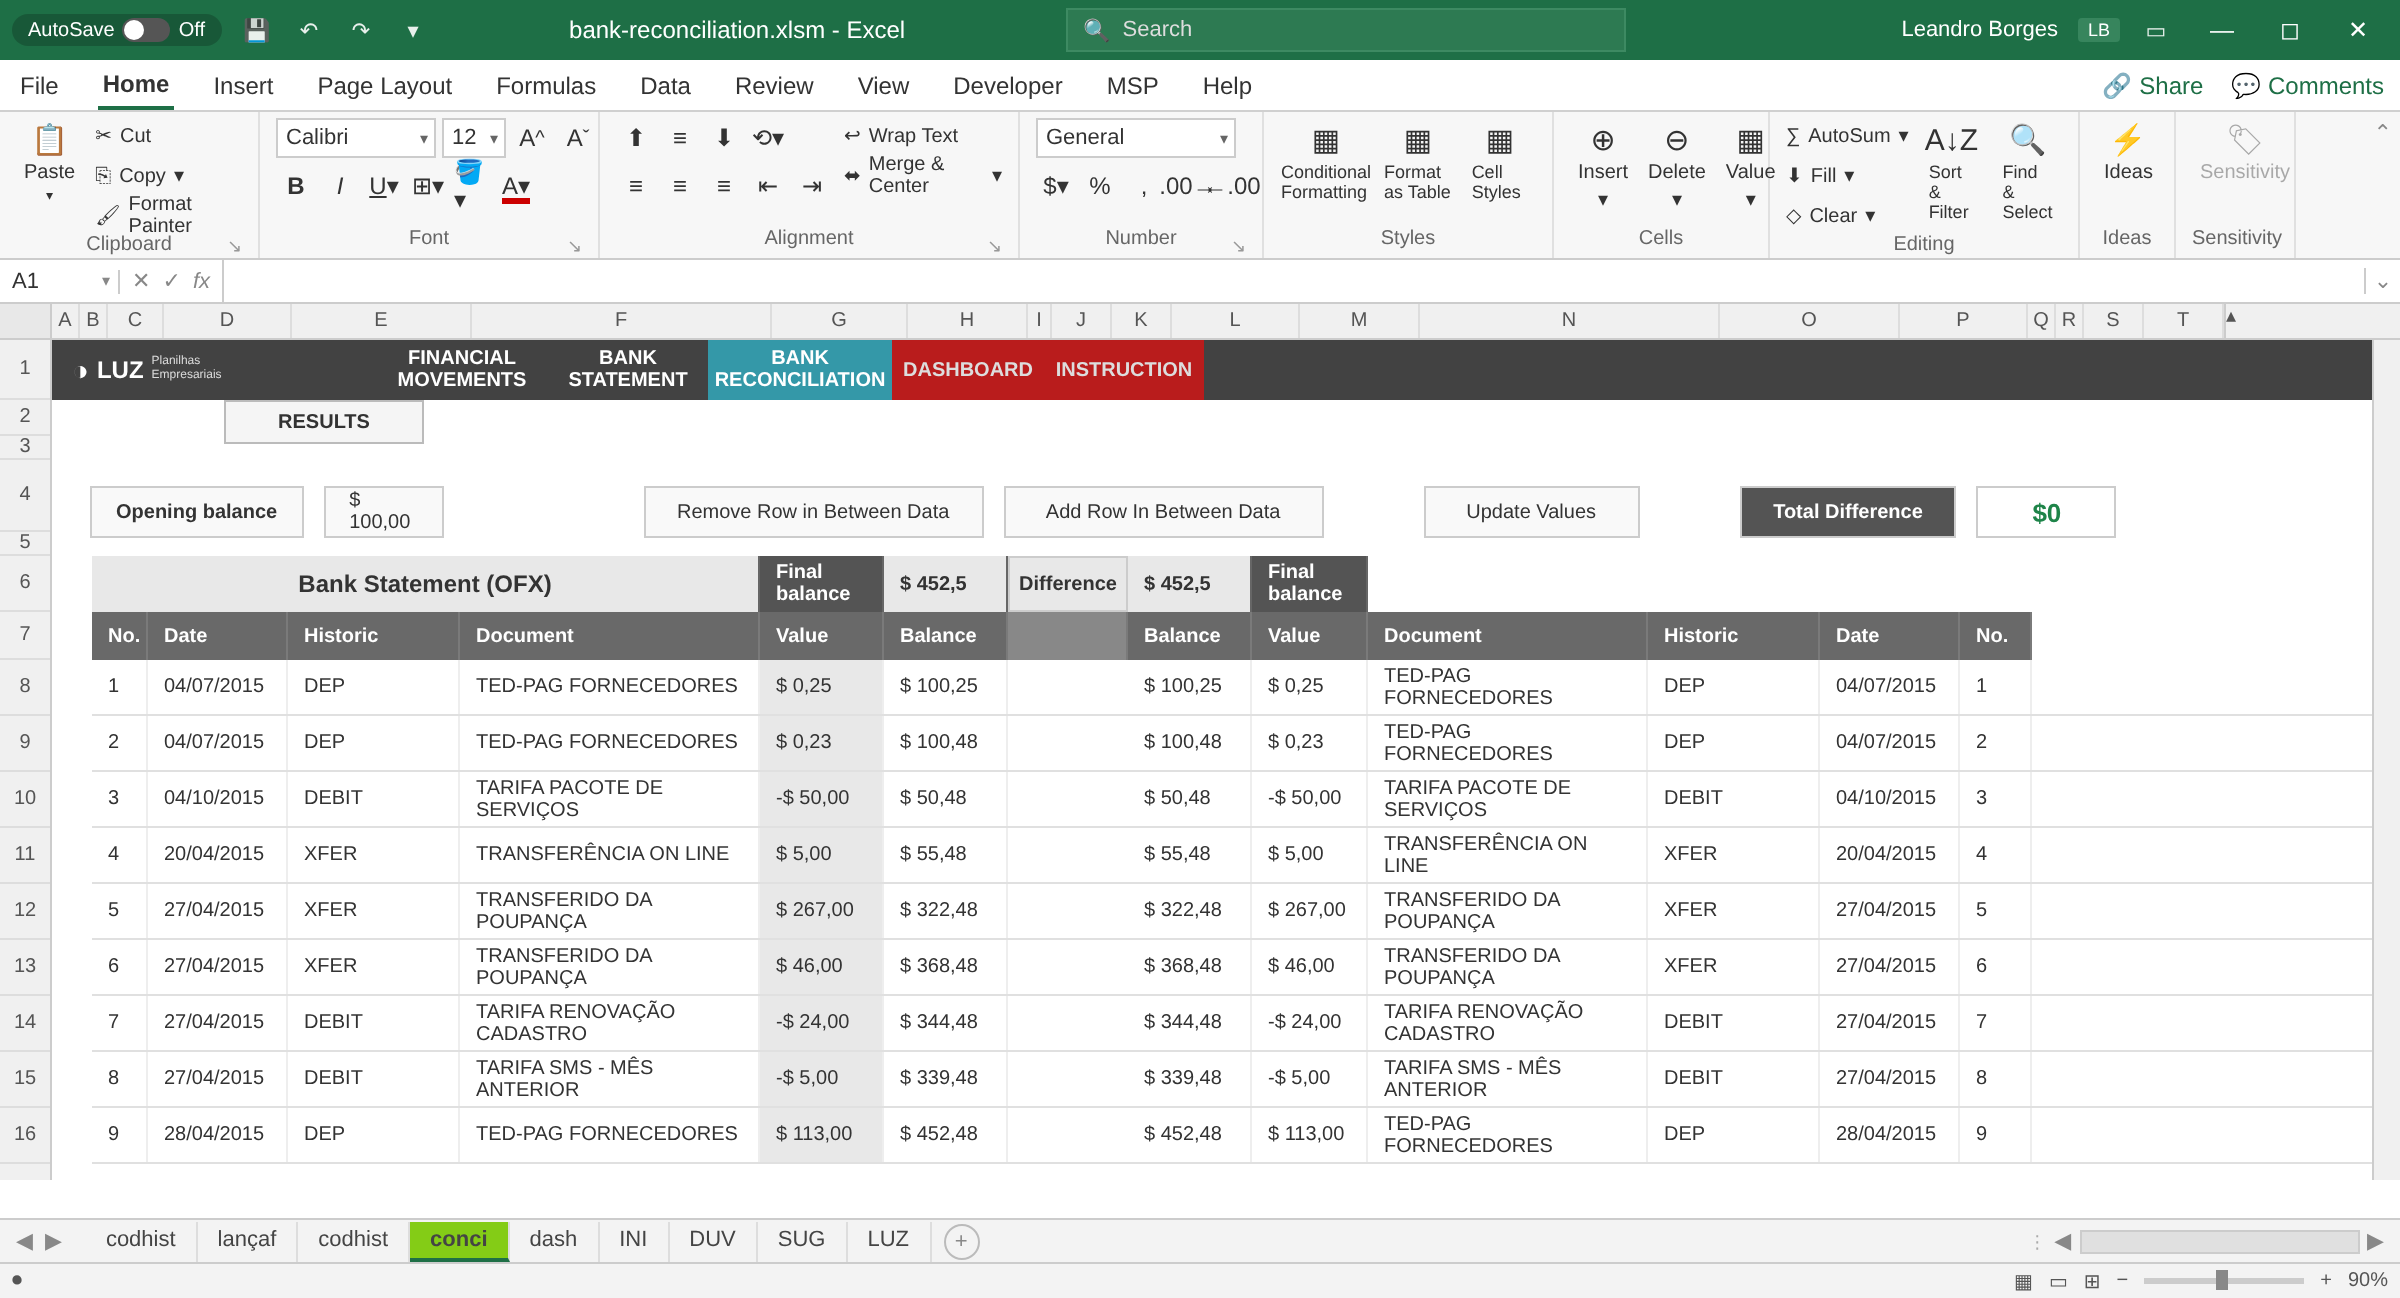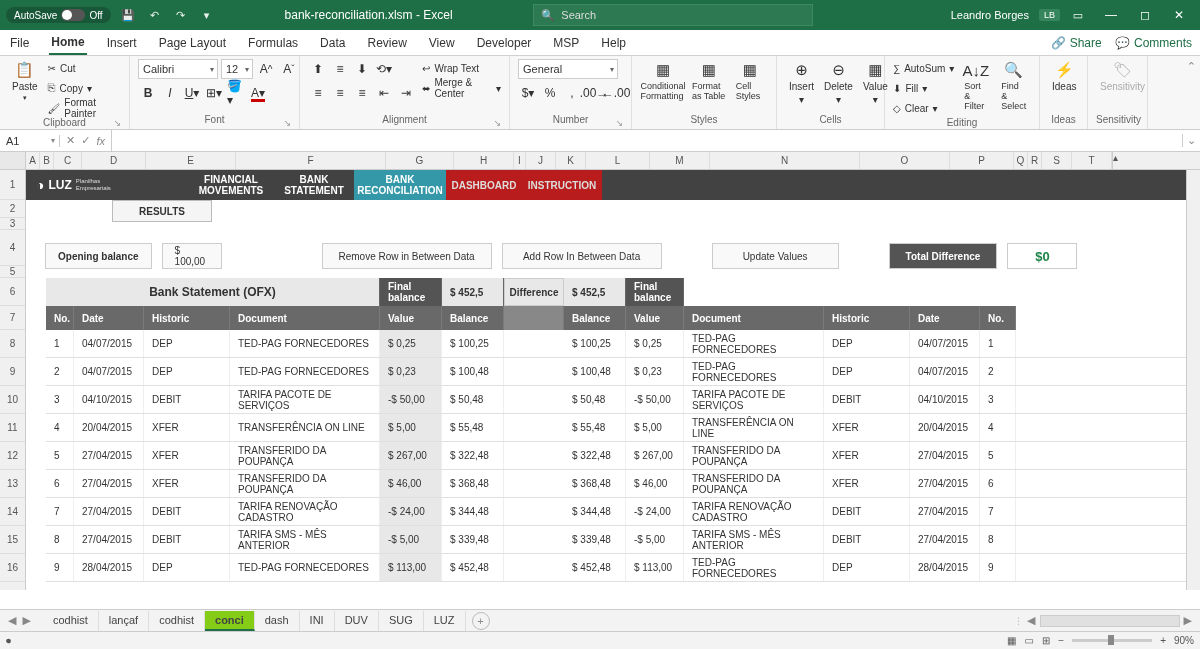--- a/index.html
+++ b/index.html
@@ -406,21 +406,21 @@
     </div>
     <div style="height:10px"></div>
 
     <div class="controls-row">
       <div class="ctrl-box" style="font-weight:600">Opening balance</div>
       <div class="ctrl-box" style="width:60px">$ 100,00</div>
       <div style="width:80px"></div>
       <div class="ctrl-box" style="width:170px">Remove Row in Between Data</div>
       <div class="ctrl-box" style="width:160px">Add Row In Between Data</div>
       <div style="width:30px"></div>
-      <div class="ctrl-box" style="width:127px">Update Values</div>
+      <div class="ctrl-box" style="width:108px">Update Values</div>
       <div style="width:30px"></div>
       <div class="ctrl-box diff-label">Total Difference</div>
       <div class="ctrl-box diff-val">$0</div>
     </div>
 
     <div class="sheet-headers" style="margin-left:20px">
       <div class="sh-cell light center" style="width:334px;font-size:12px">Bank Statement (OFX)</div>
       <div class="sh-cell" style="width:62px;line-height:11px">Final balance</div>
       <div class="sh-cell light" style="width:62px">$ 452,5</div>
       <div class="sh-cell light center" style="width:60px;line-height:11px;border:1px solid #ccc">Difference</div>

